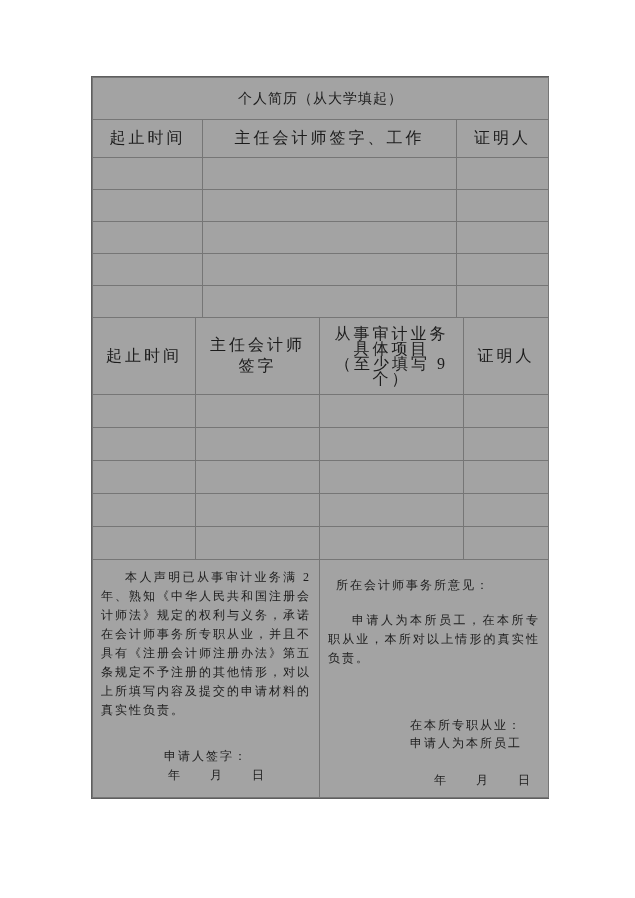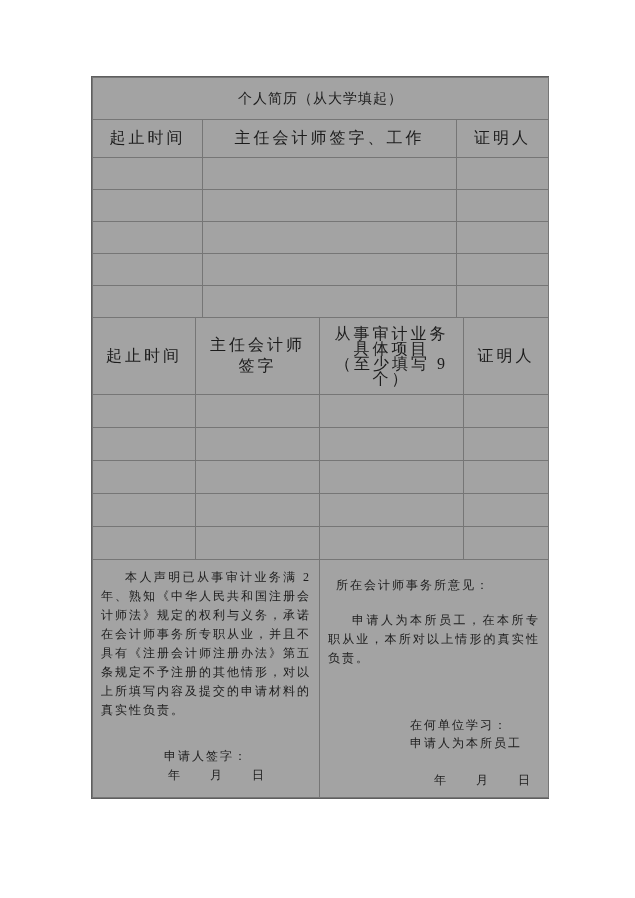--- a/index.html
+++ b/index.html
@@ -205,21 +205,21 @@
             <p class="decl">本人声明已从事审计业务满 2 年、熟知《中华人民共和国注册会计师法》规定的权利与义务，承诺在会计师事务所专职从业，并且不具有《注册会计师注册办法》第五条规定不予注册的其他情形，对以上所填写内容及提交的申请材料的真实性负责。</p>
             <div class="sig-left">
               <div>申请人签字：</div>
               <div class="dateline">年　　月　　日</div>
             </div>
           </td>
           <td class="bottom-cell bottom-right">
             <p class="op-heading">所在会计师事务所意见：</p>
             <p class="op-text">申请人为本所员工，在本所专职从业，本所对以上情形的真实性负责。</p>
             <div class="sig-right">
-              <div>在何单位学习：</div>
+              <div>在本所专职从业：</div>
               <div>申请人为本所员工</div>
             </div>
             <div class="dateline-r">年　　月　　日</div>
           </td>
         </tr>
       </tbody>
     </table>
 
   </div>
 </div>

